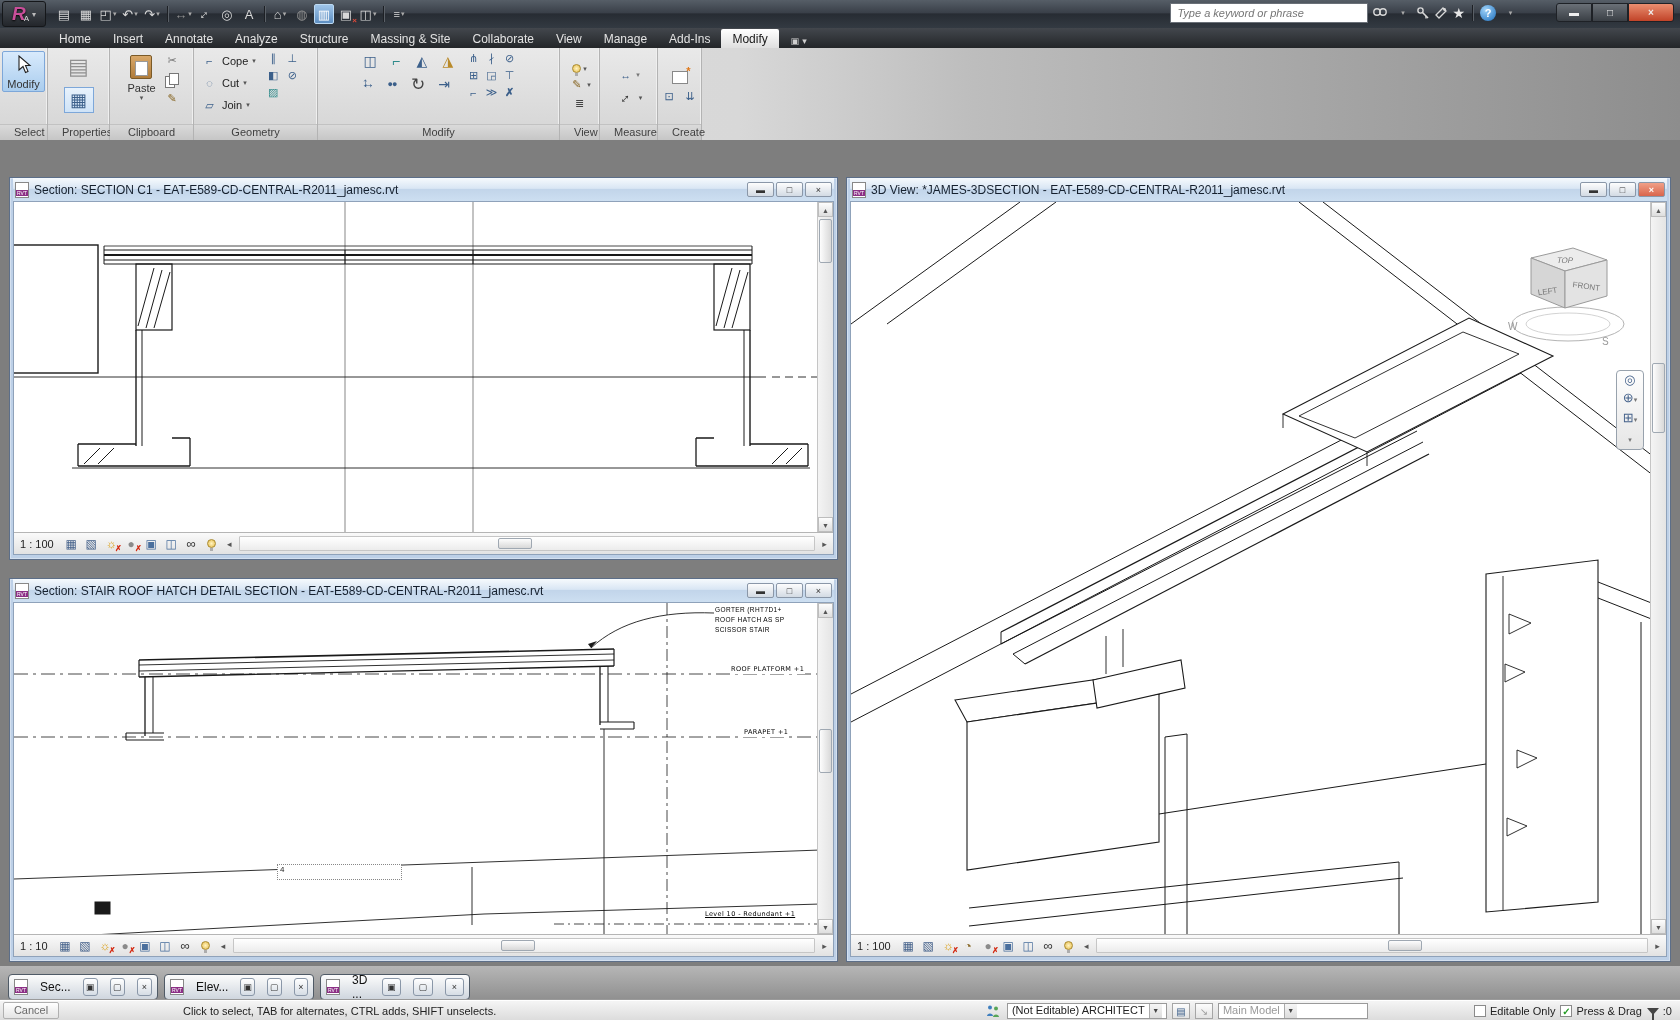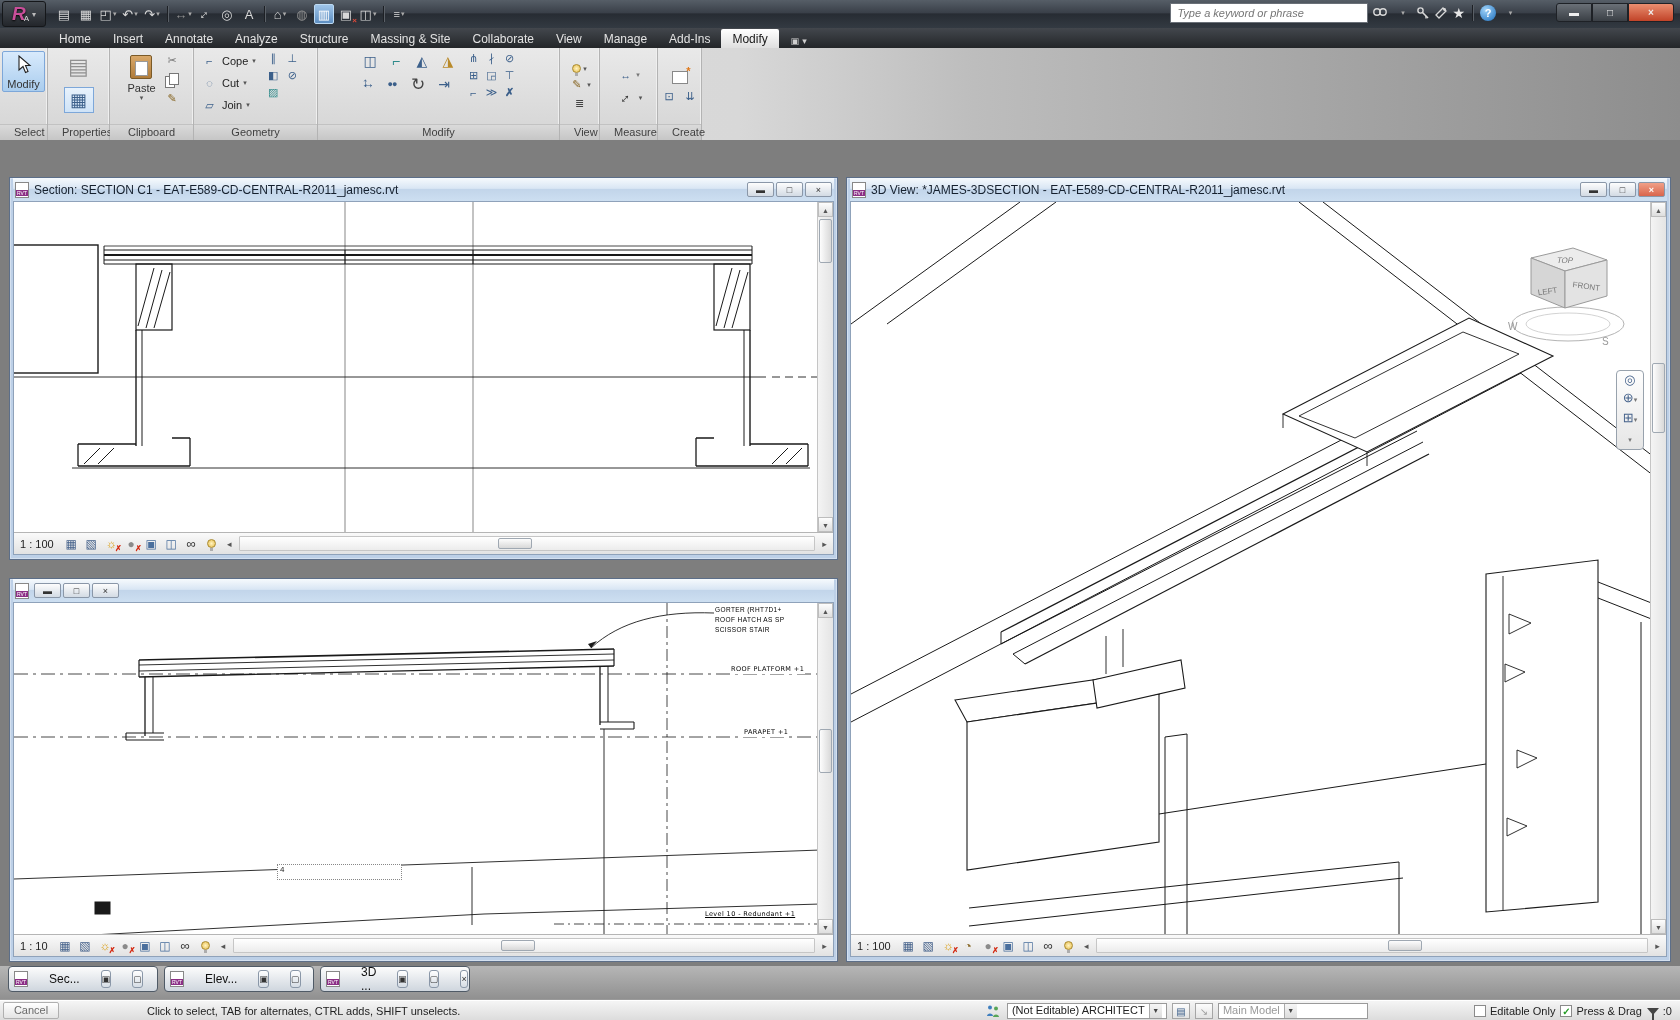--- a/index.html
+++ b/index.html
@@ -125,30 +125,30 @@
 
   
   .navbar3d{position:absolute;right:6px;top:168px;width:28px;padding:2px 0;display:flex;flex-direction:column;
     align-items:center;gap:4px;background:linear-gradient(#fefefe,#e6e6e6);border:1px solid #98a2ad;border-radius:4px;}
   .nvi{font-size:13px;color:#44618a;line-height:14px;}
   .nvi .car{font-size:7px;color:#777;}
 
   
   .taskstrip{position:absolute;left:0;top:966px;width:1680px;height:34px;
     background:linear-gradient(#b6b6b6,#8f8f8f);}
-  .ttab{position:absolute;top:0;height:26px;background:linear-gradient(#fcfcfc,#cfd6de);
-    border:1px solid #4f5a66;border-radius:4px;display:flex;align-items:center;gap:21px;padding:0 5px;}
+  .ttab{position:absolute;top:8px;height:26px;background:linear-gradient(#fcfcfc,#cfd6de);
+    border:1px solid #4f5a66;border-radius:4px;display:flex;align-items:center;gap:12px;padding:0 5px;}
   .ttab .tlabel{font-size:12px;color:#111;}
   .tb-btn{width:30px;height:18px;font-size:9px;line-height:16px;text-align:center;color:#333;
     background:linear-gradient(#ffffff,#d6dde5);border:1px solid #8a97a8;border-radius:3px;}
 
   
   .statusbar{position:absolute;left:0;top:1000px;width:1680px;height:20px;
     background:linear-gradient(#f5f5f5,#dcdcdc);border-top:1px solid #ffffff;box-shadow:0 -1px 0 #9a9a9a;
-    display:flex;align-items:center;font-size:11px;color:#222;}
+    display:flex;align-items:center;font-size:11px;color:#222;gap:36px;}
   .cancel-btn{margin-left:3px;width:56px;height:17px;font-size:11px;color:#6b6b6b;text-align:center;line-height:15px;
     background:linear-gradient(#ffffff,#e4e4e4);border:1px solid #b0b0b0;border-radius:2px;}
   .hint{margin-left:88px;white-space:nowrap;}
   .sb-right{position:absolute;right:8px;top:0;height:20px;display:flex;align-items:center;gap:5px;}
   .combo{height:16px;background:#fff;border:1px solid #9a9a9a;display:flex;align-items:flex-start;font-size:11px;padding-left:4px;}
   .combo .cval{white-space:nowrap;overflow:hidden;}
   .combo .drop{width:13px;height:14px;margin-left:4px;background:linear-gradient(#f6f6f6,#dcdcdc);
     border-left:1px solid #aaa;color:#444;font-size:7px;text-align:center;line-height:14px;}
   .combo.disabled .cval{color:#9a9a9a;}
   .sbic{width:18px;height:16px;display:inline-flex;align-items:center;justify-content:center;
@@ -472,20 +472,21 @@
         <span class="vb-arrow">▸</span>
       </div>
     </div>
   </div>
 
   <div class="win" style="left:9px;top:578px;width:829px;height:384px">
     <div class="win-tb">
       <span class="rvt">
           <i>RVT</i>
         </span>
+      <span class="win-title">Section: STAIR ROOF HATCH DETAIL SECTION - EAT-E589-CD-CENTRAL-R2011_jamesc.rvt</span>
       <span class="wbtns">
         <button class="wb">▬</button>
         <button class="wb">□</button>
         <button class="wb closebtn">×</button>
       </span>
     </div>
     <div class="win-body">
       <div class="canvas-row">
         <div class="canvas">
           <svg width="807" height="332" viewBox="0 0 807 332">

